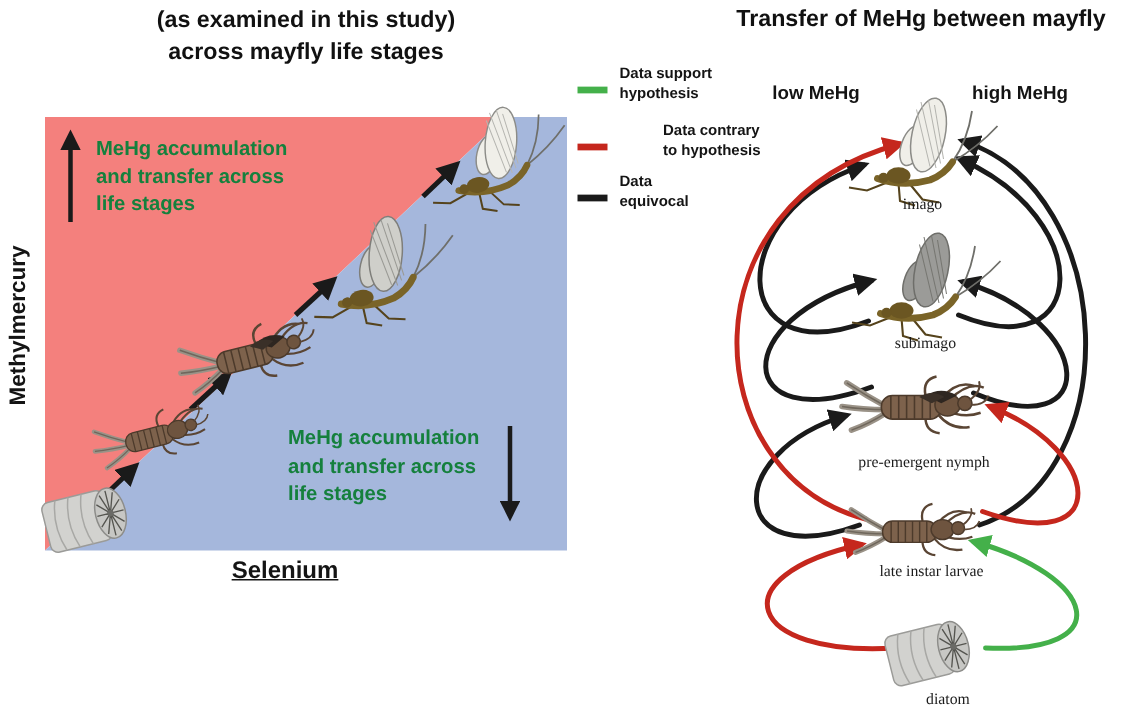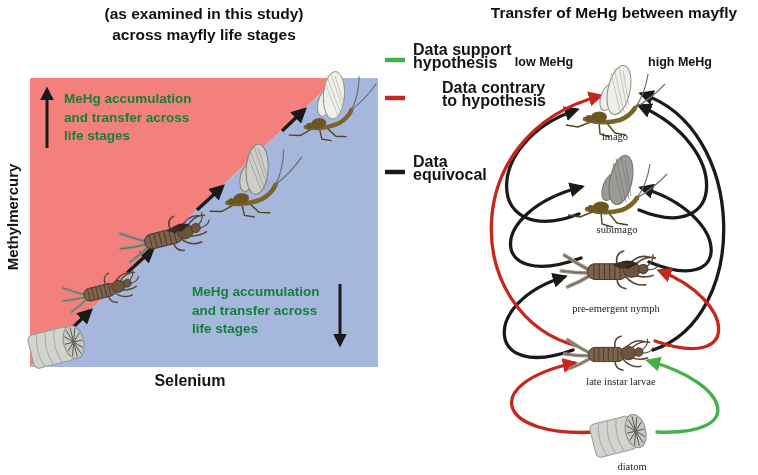--- a/index.html
+++ b/index.html
@@ -15,21 +15,21 @@
   svg.layer{position:absolute;left:0;top:0;}
   .txt{position:absolute;pointer-events:none;}
   .title{font-size:15.5px;font-weight:700;line-height:21px;text-align:center;color:#111;}
   .annot{font-size:13.5px;font-weight:700;line-height:18.5px;color:#15803d;}
   .axis-x{font-size:16px;font-weight:700;text-align:center;}
   .axis-y{font-size:15px;font-weight:700;white-space:nowrap;
           transform:translate(-50%,-50%) rotate(-90deg);}
   .col-head{font-size:12.5px;font-weight:700;text-align:center;width:90px;}
   .stage-label{font-size:10.5px;font-weight:400;text-align:center;width:150px;color:#1c1c1c;font-family:Liberation Serif, serif;}
   .legend-row{position:absolute;display:flex;align-items:center;gap:7px;}
-  .legend-text{font-size:16px;font-weight:600;line-height:13px;color:#141414;}
+  .legend-text{font-size:10px;font-weight:600;line-height:13px;color:#141414;}
   .legend-swatch{flex:0 0 auto;margin-top:8px;}
   .wing{fill:var(--wing,#f3f3ee);stroke:var(--wingstroke,#8c8c88);stroke-width:1;}
   .vein{stroke:var(--vein,#b0b0ab);stroke-width:.7;fill:none;}
 </style>
 </head>
 <body>
 
 <div class="panel" id="panel-left">
 
   <svg class="layer" width="379" height="475" viewBox="0 0 379 475">
@@ -136,21 +136,21 @@
   </div>
 
   <div class="txt annot" style="left:192px;top:283px;">
     <div>MeHg accumulation</div>
     <div>and transfer across</div>
     <div>life stages</div>
   </div>
 
   <div class="txt axis-y" style="left:12px;top:217px;">Methylmercury</div>
 
-  <div class="txt axis-x" style="left:10px;top:372px;width:360px;">Selenium</div>
+  <div class="txt axis-x" style="left:10px;top:372px;width:360px;text-decoration:underline;">Selenium</div>
 </div>
 
 <div class="panel" id="panel-right">
 
   <svg class="layer" width="379" height="475" viewBox="0 0 379 475">
 
     <g fill="none" stroke-width="3.3" stroke-linecap="round" stroke="#1a1a1a">
       <path d="M 200 214 C 106 250, 102 142, 197 110" marker-end="url(#mk-black)"></path>
       <path d="M 260 210 C 348 246, 352 146, 261 106" marker-end="url(#mk-black)"></path>
       <path d="M 202 258 C 110 292, 106 212, 202 187" marker-end="url(#mk-black)"></path>
@@ -192,21 +192,21 @@
     </div>
     <div class="legend-row" style="left:5px;top:81px;gap:36px;">
       <svg class="legend-swatch" width="22" height="8">
         <line x1="1" y1="4" x2="21" y2="4" stroke-width="4.5" stroke="#c5271d"></line>
       </svg>
       <div class="legend-text">
         <div>Data contrary</div>
         <div>to hypothesis</div>
       </div>
     </div>
-    <div class="legend-row" style="left:5px;top:115px;margin-top:40px;">
+    <div class="legend-row" style="left:5px;top:115px;">
       <svg class="legend-swatch" width="22" height="8">
         <line x1="1" y1="4" x2="21" y2="4" stroke-width="4.5" stroke="#1a1a1a"></line>
       </svg>
       <div class="legend-text">
         <div>Data</div>
         <div>equivocal</div>
       </div>
     </div>
   </div>
 

